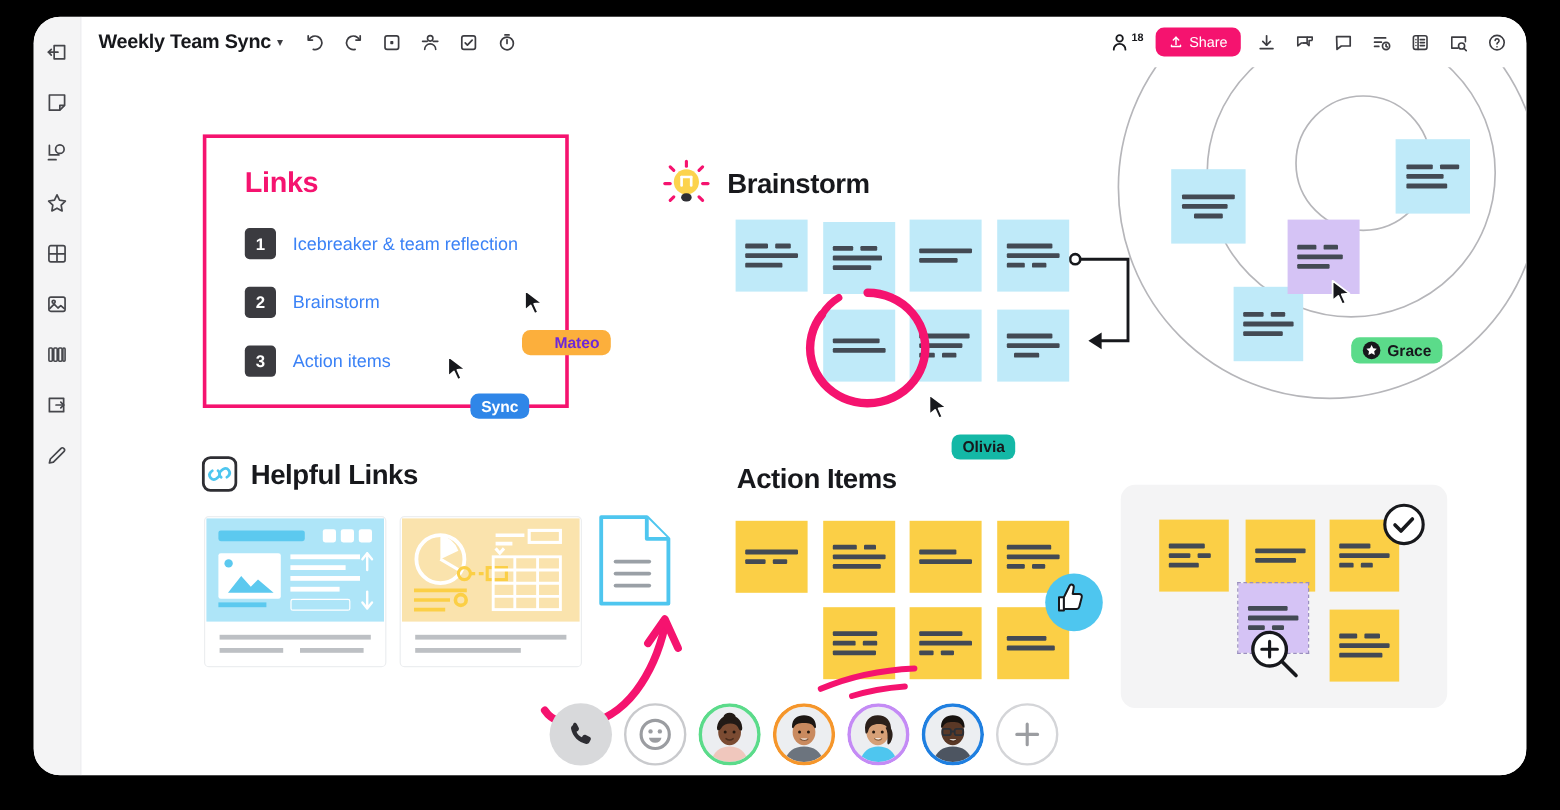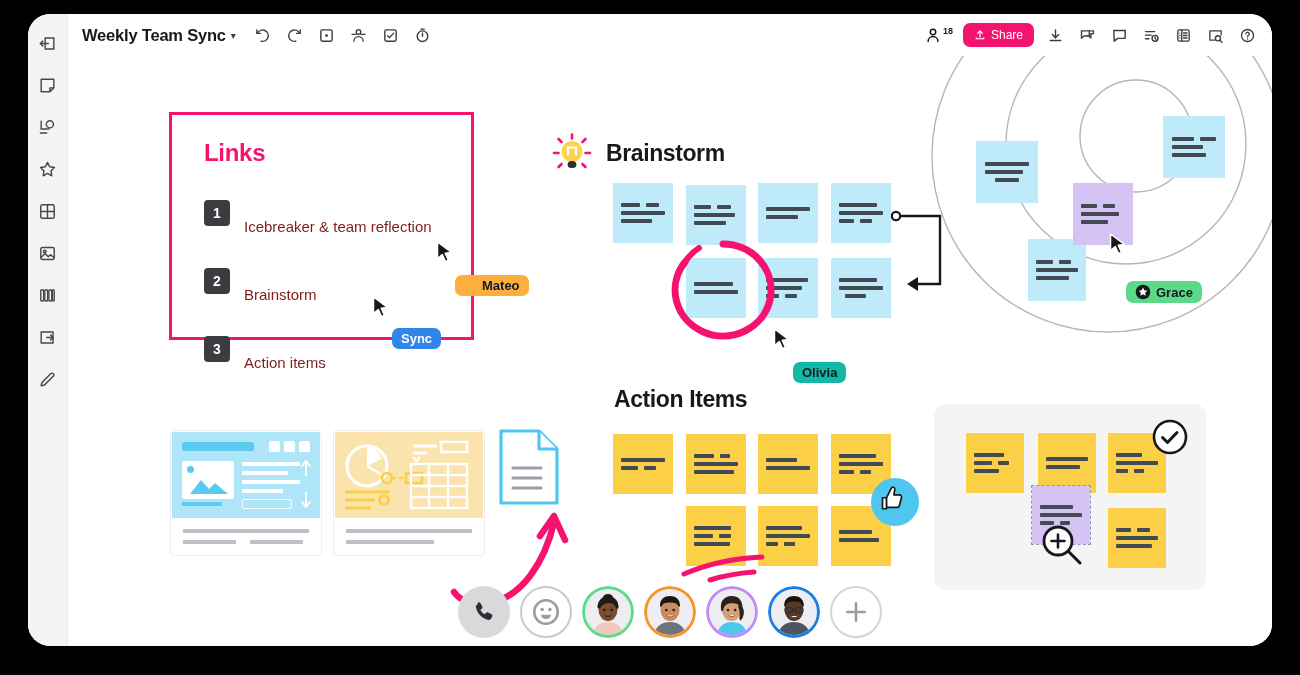--- a/index.html
+++ b/index.html
@@ -52,21 +52,21 @@
   #agenda {
     position:absolute; left:101px; top:56px; width:305px; height:228px;
     border:3px solid #f5136f; background:#fff;
   }
   #agenda h2 { font-size:24px; color:#f5136f; font-weight:bold; margin:24px 0 0 32px; letter-spacing:-.3px; }
   .ag-row { display:flex; align-items:center; gap:14px; margin:23px 0 0 32px; }
   .ag-num {
     width:26px; height:26px; background:#3b3b40; color:#fff; border-radius:4px;
     font-size:14px; font-weight:bold; display:flex; align-items:center; justify-content:center;
   }
-  .ag-txt { font-size:15px; color:#7f1d1d;margin-top:28px; }
+  .ag-txt { font-size:15px; color:#3b82f6; }
 
   
   .sec-head { position:absolute; display:flex; align-items:center; gap:11px; }
   .sec-head .h { font-size:23px; font-weight:bold; color:#17181c; letter-spacing:-.4px; }
 
   
   .note { position:absolute; }
   .note .lines { position:absolute; left:14%; right:14%; top:50%; transform:translateY(-50%); }
   .ln { height:4px; background:#434a54; border-radius:1px; margin:4px 0; }
   .ln-row { display:flex; gap:6px; margin:4px 0; }
@@ -345,21 +345,21 @@
       </div>
       <div class="ag-row">
         <div class="ag-num">3</div>
         <div class="ag-txt">Action items</div>
       </div>
     </div>
 
     <svg class="cursor" style="left:368px;top:185px;" viewBox="0 0 18 24">
       <path d="M1.5 1l14 10.5-6.3.8 3.2 7-2.9 1.3-3.2-7-4.8 4z" fill="#17181c" stroke="#fff" stroke-width="1.5" stroke-linejoin="round"></path>
     </svg>
-    <div class="nametag" style="left:387px;top:219px;background:#fcaf3c;color:#0f172a;padding-left:27px;">Mateo</div>
+    <div class="nametag" style="left:367px;top:219px;background:#fcaf3c;color:#6d28d9;padding-left:27px;">Mateo</div>
 
     <svg class="cursor" style="left:304px;top:240px;" viewBox="0 0 18 24">
       <path d="M1.5 1l14 10.5-6.3.8 3.2 7-2.9 1.3-3.2-7-4.8 4z" fill="#17181c" stroke="#fff" stroke-width="1.5" stroke-linejoin="round"></path>
     </svg>
     <div class="nametag" style="left:324px;top:272px;background:#2f86e8;color:#fff;">Sync</div>
 
     <div class="sec-head" style="left:481px;top:74px;">
       <svg width="46" height="46" viewBox="0 0 46 46">
         <g stroke="#f5136f" stroke-width="2.6" stroke-linecap="round">
           <path d="M23 4.5v4"></path>
@@ -451,20 +451,30 @@
     <svg style="position:absolute;left:600px;top:182px;" width="110" height="108">
       <path d="M55 6a48 46 0 11-38 18" fill="none" stroke="#f5136f" stroke-width="7" stroke-linecap="round"></path>
       <path d="M17 24a43 43 0 0114-14" fill="none" stroke="#f5136f" stroke-width="6" stroke-linecap="round"></path>
     </svg>
 
     <svg class="cursor" style="left:705px;top:272px;" viewBox="0 0 18 24">
       <path d="M1.5 1l14 10.5-6.3.8 3.2 7-2.9 1.3-3.2-7-4.8 4z" fill="#17181c" stroke="#fff" stroke-width="1.5" stroke-linejoin="round"></path>
     </svg>
     <div class="nametag" style="left:725px;top:306px;background:#14b8a6;color:#17181c;">Olivia</div>
 
+    <div class="sec-head" style="left:100px;top:324px;">
+      <svg width="30" height="30" viewBox="0 0 30 30">
+        <rect x="1.4" y="1.4" width="27.2" height="27.2" rx="6" fill="#fff" stroke="#2e2e33" stroke-width="2.4"></rect>
+        <g fill="none" stroke="#4ec6ef" stroke-width="2.2" stroke-linecap="round">
+          <path d="M13.6 12.2a3.4 3.4 0 010 5.6l-1.6 1.2a3.6 3.6 0 01-4.3-5.7l1.3-1"></path>
+          <path d="M16.4 17.8a3.4 3.4 0 010-5.6l1.6-1.2a3.6 3.6 0 014.3 5.7l-1.3 1"></path>
+        </g>
+      </svg>
+      <span class="h">Helpful Links</span>
+    </div>
 
     <div class="lcard" style="left:102px;top:374px;width:152px;height:126px;">
       <div style="position:absolute;left:1px;top:1px;right:1px;height:86px;background:#aee5f8;">
         <div style="position:absolute;left:10px;top:10px;width:72px;height:9px;background:#5cc9ef;border-radius:2px;"></div>
         <div style="position:absolute;right:10px;top:9px;display:flex;gap:4px;">
           <div style="width:11px;height:11px;background:#fff;border-radius:2px;"></div>
           <div style="width:11px;height:11px;background:#fff;border-radius:2px;"></div>
           <div style="width:11px;height:11px;background:#fff;border-radius:2px;"></div>
         </div>
         <div style="position:absolute;left:10px;top:29px;width:52px;height:38px;background:#fff;border-radius:2px;overflow:hidden;">

